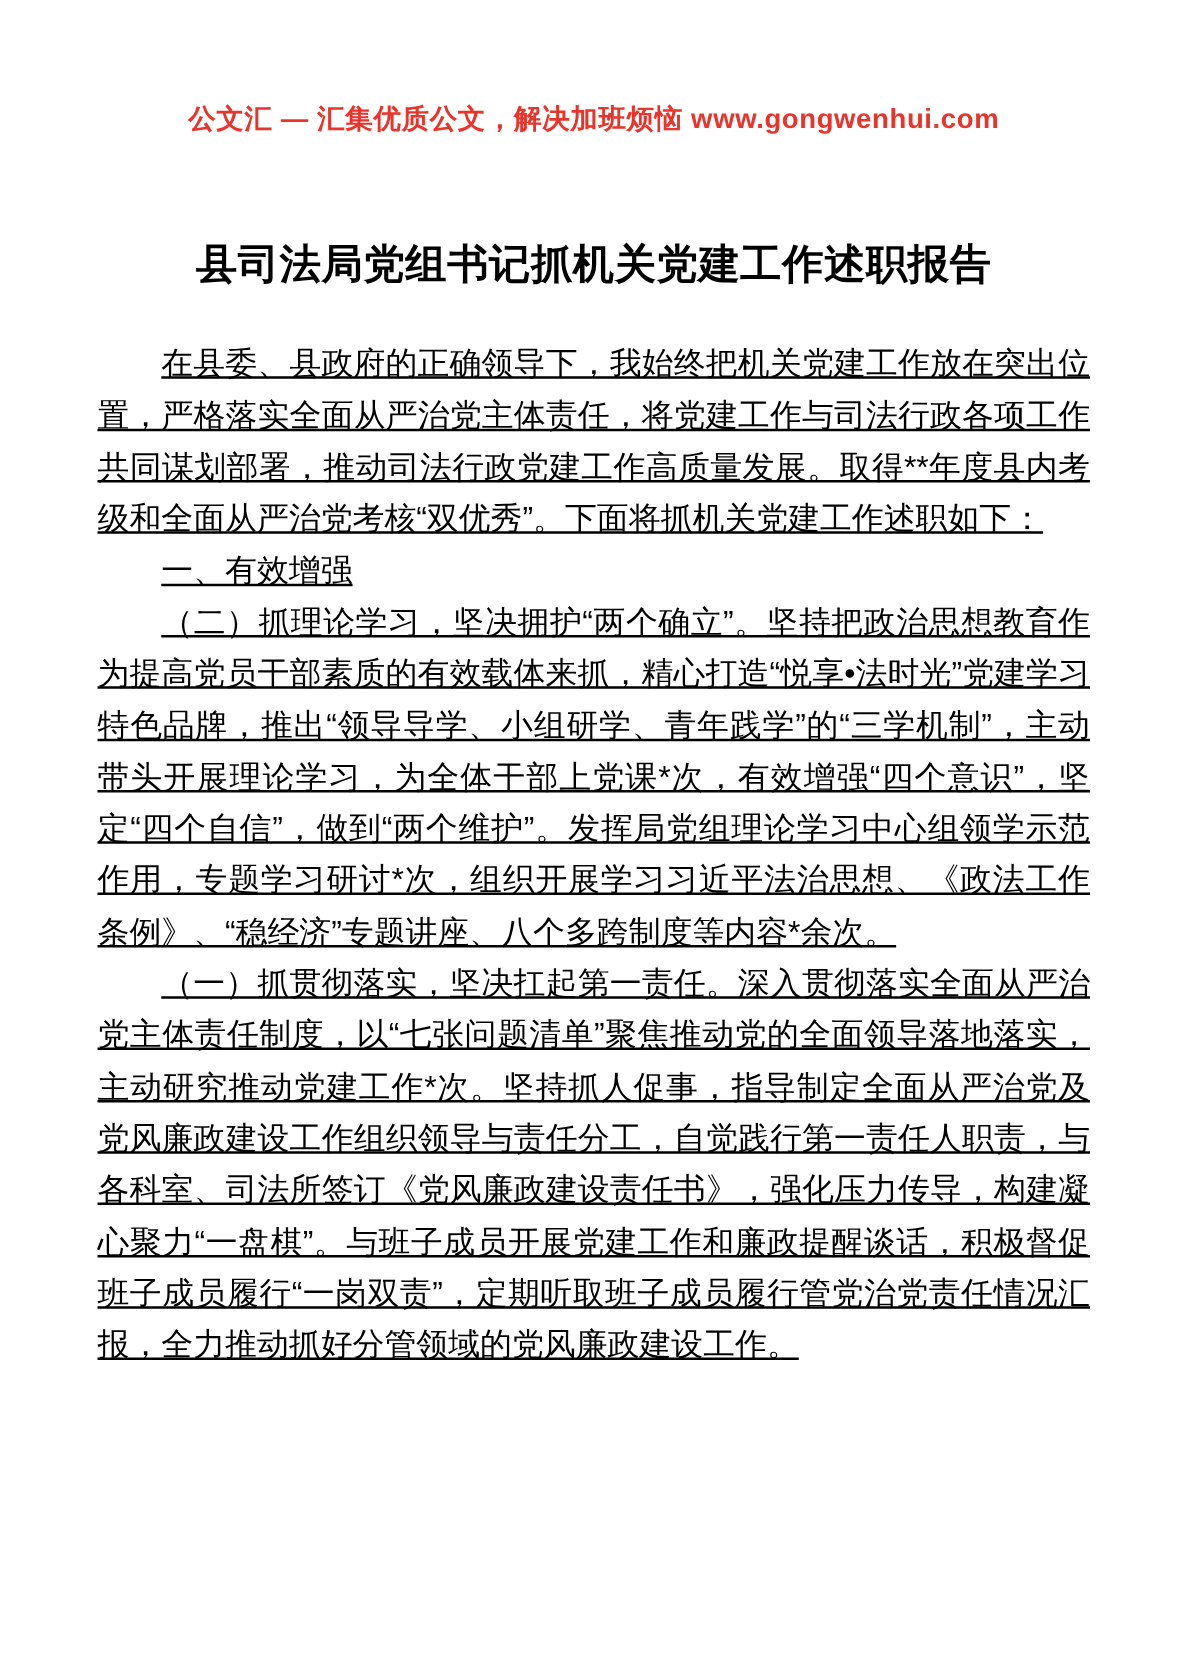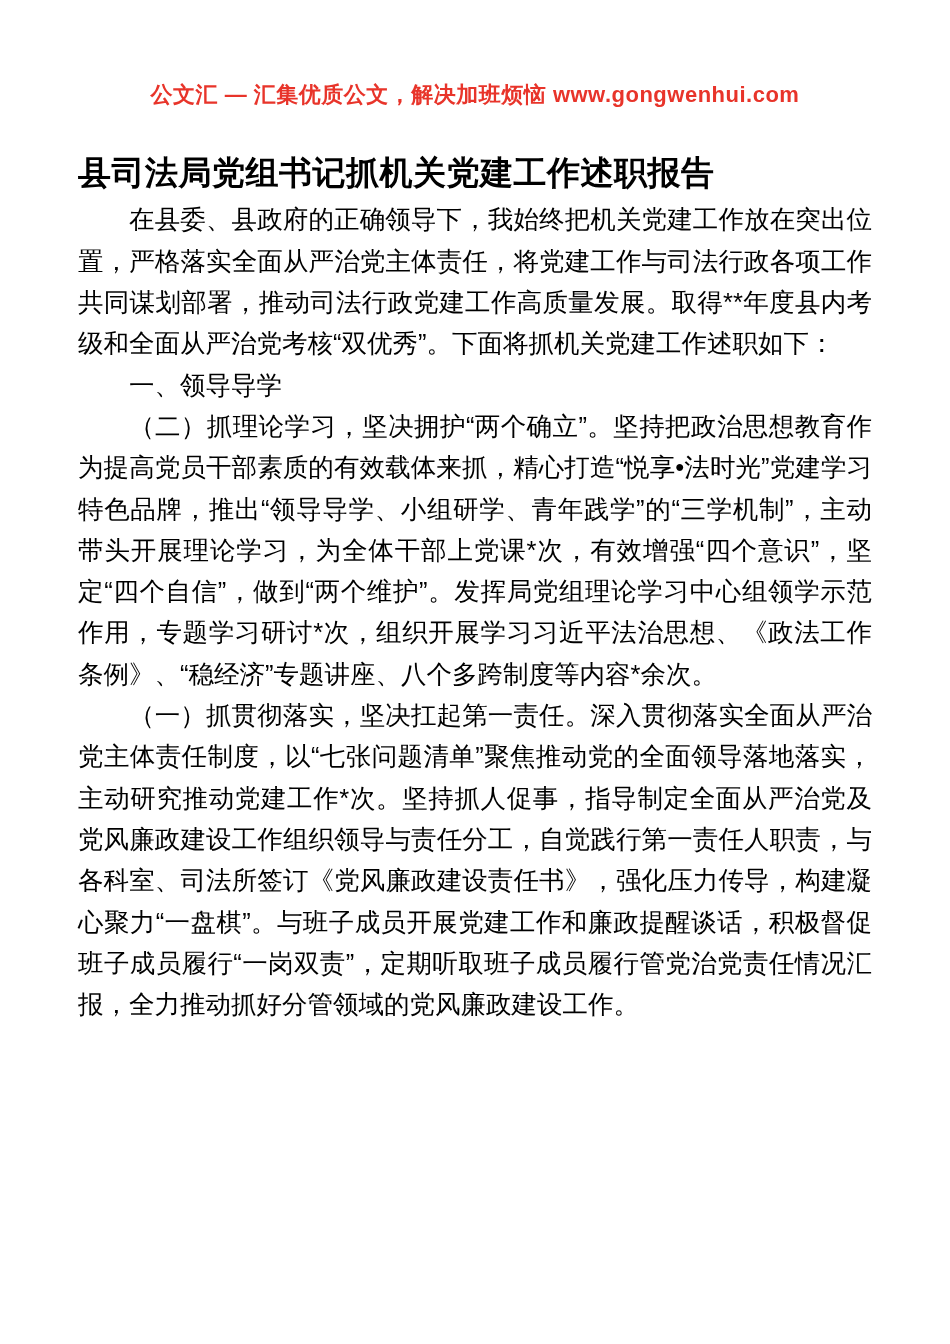--- a/index.html
+++ b/index.html
@@ -26,30 +26,32 @@
     text-align: center;
     color: #e8342a;
     font-size: 22px;
     font-weight: bold;
     letter-spacing: 0.5px;
     padding-top: 80px;
     font-family: "Liberation Sans", sans-serif;
     white-space: nowrap;
   }
   .doc-title {
-    text-align: left;
+    text-align: center;
     font-size: 33px;
     font-weight: bold;
     line-height: 1.62;
-    margin-top: 36px;
+    margin-top: 74px;
     margin-bottom: 0;
     font-family: "Liberation Sans", sans-serif;
     letter-spacing: 0.5px;
   }
   .body-text {
+    margin-top: 34px;
+    text-decoration: underline;
   }
   .para {
     font-size: 25.5px;
     line-height: 1.62;
     text-align: justify;
     text-justify: inter-ideograph;
     margin: 0;
     text-indent: 2em;
     font-family: "Liberation Sans", sans-serif;
     letter-spacing: 0px;
@@ -59,18 +61,18 @@
 <body>
 
 <div class="page">
 
   <div class="watermark">公文汇 — 汇集优质公文，解决加班烦恼 www.gongwenhui.com</div>
 
   <h1 class="doc-title">县司法局党组书记抓机关党建工作述职报告</h1>
 
   <div class="body-text">
     <p class="para">在县委、县政府的正确领导下，我始终把机关党建工作放在突出位置，严格落实全面从严治党主体责任，将党建工作与司法行政各项工作共同谋划部署，推动司法行政党建工作高质量发展。取得**年度县内考级和全面从严治党考核“双优秀”。下面将抓机关党建工作述职如下：</p>
-    <p class="para">一、领导导学</p>
+    <p class="para">一、有效增强</p>
     <p class="para">（二）抓理论学习，坚决拥护“两个确立”。坚持把政治思想教育作为提高党员干部素质的有效载体来抓，精心打造“悦享•法时光”党建学习特色品牌，推出“领导导学、小组研学、青年践学”的“三学机制”，主动带头开展理论学习，为全体干部上党课*次，有效增强“四个意识”，坚定“四个自信”，做到“两个维护”。发挥局党组理论学习中心组领学示范作用，专题学习研讨*次，组织开展学习习近平法治思想、《政法工作条例》、“稳经济”专题讲座、八个多跨制度等内容*余次。</p>
     <p class="para">（一）抓贯彻落实，坚决扛起第一责任。深入贯彻落实全面从严治党主体责任制度，以“七张问题清单”聚焦推动党的全面领导落地落实，主动研究推动党建工作*次。坚持抓人促事，指导制定全面从严治党及党风廉政建设工作组织领导与责任分工，自觉践行第一责任人职责，与各科室、司法所签订《党风廉政建设责任书》，强化压力传导，构建凝心聚力“一盘棋”。与班子成员开展党建工作和廉政提醒谈话，积极督促班子成员履行“一岗双责”，定期听取班子成员履行管党治党责任情况汇报，全力推动抓好分管领域的党风廉政建设工作。</p>
   </div>
 
 </div>
 
 </body></html>

